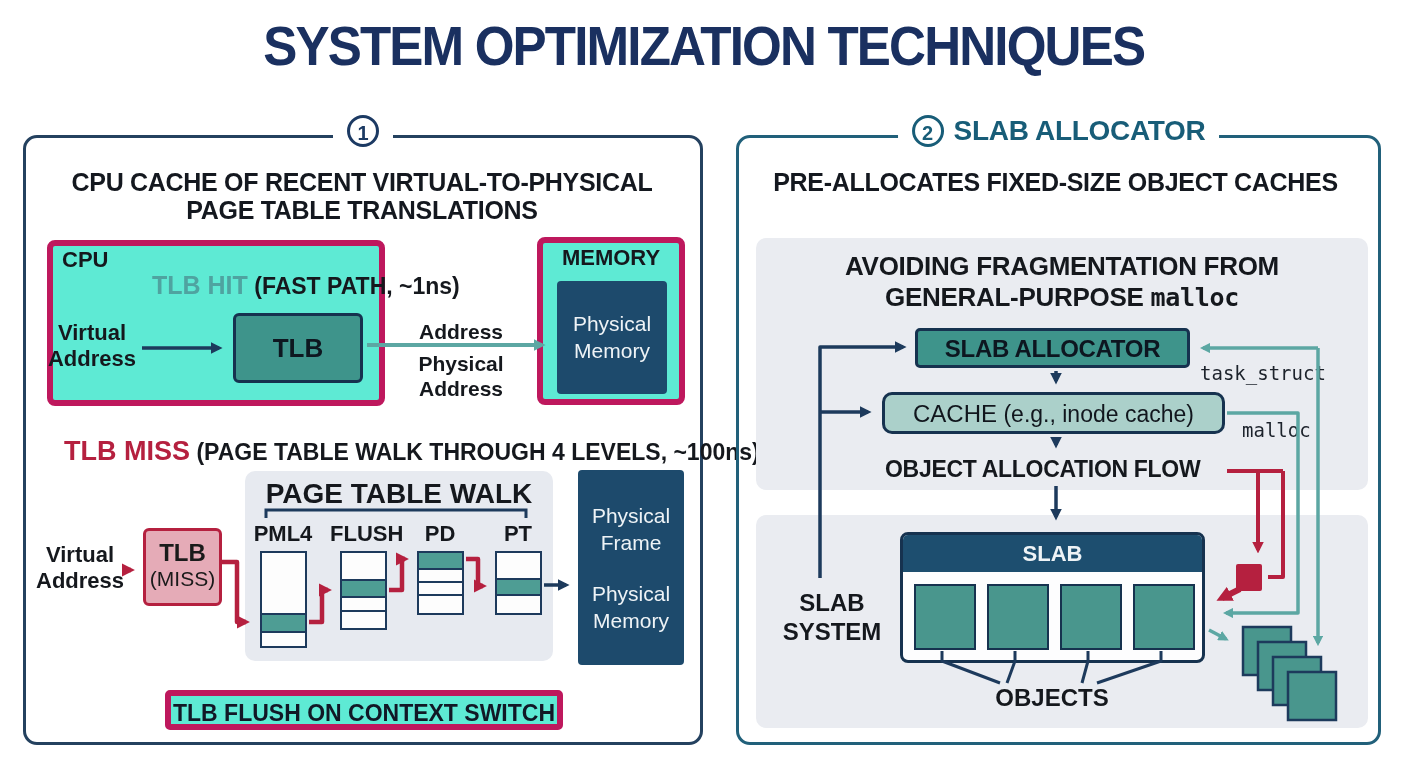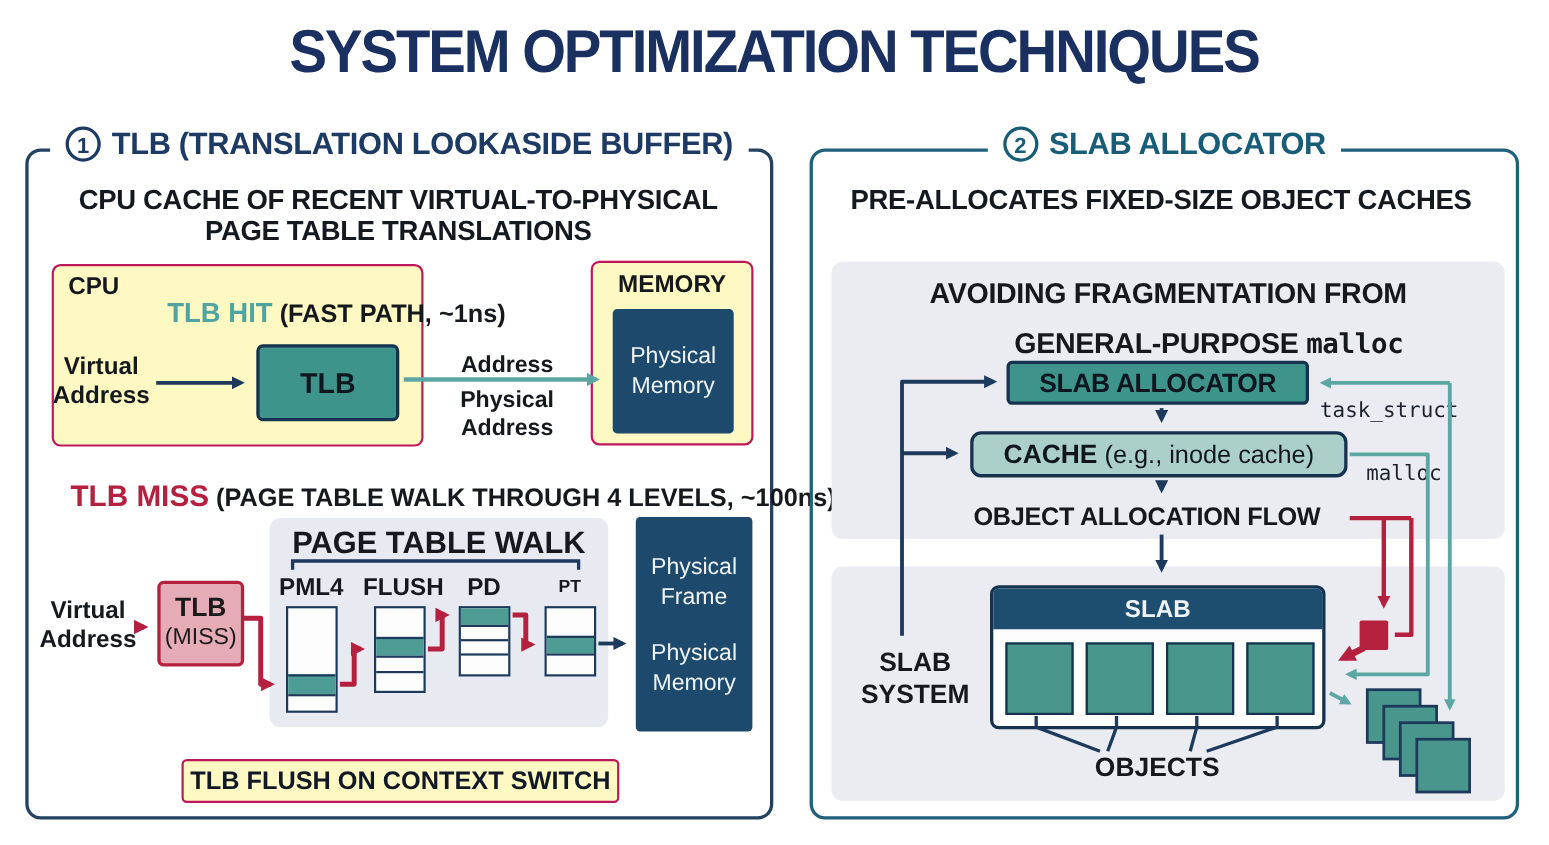--- a/index.html
+++ b/index.html
@@ -25,21 +25,21 @@
   .panel.left  .num{border:3px solid #1c3a63;color:#1c3a63;}
   .panel.right .num{border:3px solid #185d78;color:#185d78;}
   .panel-header .ht{font-size:28px;font-weight:bold;letter-spacing:-0.3px;}
   .panel.left  .ht{color:#1c3a63;}
   .panel.right .ht{color:#185d78;}
 
   .sub{font-size:25px;font-weight:bold;line-height:28px;color:#14181f;letter-spacing:-0.3px;}
   .mono{font-family:"DejaVu Sans Mono",monospace;}
 
   
-  .graybox{background:#fef9c3;border:2px solid #be185d;border-radius:8px;box-sizing:border-box;}
+  .graybox{background:#5eead4;border:6px solid #be185d;border-radius:8px;box-sizing:border-box;}
   .softbox{background:#e8ebf1;border-radius:10px;}
   .tealbox{background:#3e948b;border:3px solid #16324f;border-radius:6px;box-sizing:border-box;}
   .navybox{background:#1d4a6c;border-radius:4px;color:#f4f7f9;}
 
   .lbl22{font-size:22px;font-weight:bold;}
   .lbl600{font-size:21px;font-weight:600;line-height:25px;}
   .white2l{font-size:21px;line-height:27px;text-align:center;color:#eef3f6;}
 
   .hitline{font-size:23px;font-weight:600;}
   .hitline .hit{color:#4fa3a0;font-weight:bold;font-size:25px;}
@@ -58,21 +58,21 @@
          display:flex;flex-direction:column;}
   .ptcol .cell{box-sizing:border-box;}
   .ptcol .cell + .cell{border-top:2.5px solid #1d3a5c;}
   .ptcol .teal{background:#4e9d94;}
 
   
   .slaballoc{background:#3e948b;border:3px solid #16324f;border-radius:5px;box-sizing:border-box;
              text-align:center;font-size:24px;font-weight:bold;color:#0d1620;line-height:35px;letter-spacing:-0.3px;}
   .cachebox{background:#abd0ca;border:3px solid #16324f;border-radius:10px;box-sizing:border-box;
             text-align:center;line-height:37px;color:#11161d;}
-  .cachebox .b{font-size:24px;font-weight:bold;text-align:center;}
+  .cachebox .b{font-size:24px;font-weight:normal;text-align:center;}
   .cachebox .r{font-size:23px;}
   .codelbl{font-family:"DejaVu Sans Mono",monospace;font-size:19px;color:#1c222b;}
   .slabbox{background:#fdfdfe;border:3px solid #16324f;border-radius:8px;box-sizing:border-box;}
   .slabhdr{position:absolute;left:0;top:0;right:0;height:37px;background:#1d4e6f;
            border-radius:5px 5px 0 0;color:#eef3f6;font-size:22px;font-weight:bold;
            text-align:center;line-height:37px;}
   .slabsq{position:absolute;width:62px;height:66px;background:#49968d;border:2.5px solid #16324f;
           box-sizing:border-box;}
 
   .overlay{position:absolute;left:0;top:0;pointer-events:none;}
@@ -82,21 +82,20 @@
 
 <div class="canvas">
 
   <div class="abs title">
     <span>SYSTEM OPTIMIZATION TECHNIQUES</span>
   </div>
 
   <div class="panel left">
     <div class="panel-header">
       <span class="num">1</span>
-      <span class="ht">TLB (TRANSLATION LOOKASIDE BUFFER)</span>
     </div>
   </div>
 
   <div class="abs sub ctr" style="left:23px;top:168px;width:678px;">CPU CACHE OF RECENT VIRTUAL-TO-PHYSICAL</div>
   <div class="abs sub ctr" style="left:23px;top:196px;width:678px;">PAGE TABLE TRANSLATIONS</div>
 
   <div class="abs graybox" style="left:47px;top:240px;width:338px;height:166px;"></div>
   <div class="abs lbl22" style="left:62px;top:247px;">CPU</div>
   <div class="abs hitline nowrap" style="left:152px;top:271px;">
     <span class="hit">TLB HIT</span><span> (FAST PATH, ~1ns)</span>
@@ -134,21 +133,21 @@
   <div class="abs pinkbox" style="left:143px;top:528px;width:79px;height:78px;">
     <div class="b1">TLB</div>
     <div class="b2">(MISS)</div>
   </div>
 
   <div class="abs softbox" style="left:245px;top:471px;width:308px;height:190px;background:#e7eaf0;"></div>
   <div class="abs ctr" style="left:245px;top:478px;width:308px;font-size:28px;font-weight:bold;">PAGE TABLE WALK</div>
   <div class="abs lbl600 ctr" style="left:250px;top:521px;width:66px;font-size:22px;">PML4</div>
   <div class="abs lbl600 ctr" style="left:330px;top:521px;width:66px;font-size:22px;">FLUSH</div>
   <div class="abs lbl600 ctr" style="left:407px;top:521px;width:66px;font-size:22px;">PD</div>
-  <div class="abs lbl600 ctr" style="left:485px;top:521px;width:66px;font-size:16px;">PT</div>
+  <div class="abs lbl600 ctr" style="left:485px;top:521px;width:66px;font-size:22px;">PT</div>
 
   <div class="ptcol" style="left:260px;top:551px;width:47px;height:97px;">
     <div class="cell" style="height:60px;"></div>
     <div class="cell teal" style="height:18px;"></div>
     <div class="cell" style="flex:1;"></div>
   </div>
   <div class="ptcol" style="left:340px;top:551px;width:47px;height:79px;">
     <div class="cell" style="height:26px;"></div>
     <div class="cell teal" style="height:17px;"></div>
     <div class="cell" style="height:14px;"></div>
@@ -184,21 +183,21 @@
     <div class="panel-header">
       <span class="num">2</span>
       <span class="ht">SLAB ALLOCATOR</span>
     </div>
   </div>
 
   <div class="abs sub ctr" style="left:736px;top:168px;width:639px;">PRE-ALLOCATES FIXED-SIZE OBJECT CACHES</div>
 
   <div class="abs softbox" style="left:756px;top:238px;width:612px;height:252px;background:#eaecf1;"></div>
   <div class="abs ctr" style="left:756px;top:251px;width:612px;font-size:26px;font-weight:bold;letter-spacing:-0.3px;">AVOIDING FRAGMENTATION FROM</div>
-  <div class="abs ctr nowrap" style="left:756px;top:297px;width:612px;font-size:26px;font-weight:bold;letter-spacing:-0.3px;margin-left:37px;">
+  <div class="abs ctr nowrap" style="left:756px;top:282px;width:612px;font-size:26px;font-weight:bold;letter-spacing:-0.3px;">
     <span>GENERAL-PURPOSE </span><span class="mono" style="font-weight:600;font-size:25px;">malloc</span>
   </div>
 
   <div class="abs slaballoc" style="left:915px;top:328px;width:275px;height:40px;">SLAB ALLOCATOR</div>
   <div class="abs codelbl" style="left:1200px;top:362px;">task_struct</div>
 
   <div class="abs cachebox" style="left:882px;top:392px;width:343px;height:42px;">
     <span class="b">CACHE</span><span class="r"> (e.g., inode cache)</span>
   </div>
   <div class="abs codelbl" style="left:1242px;top:419px;">malloc</div>

